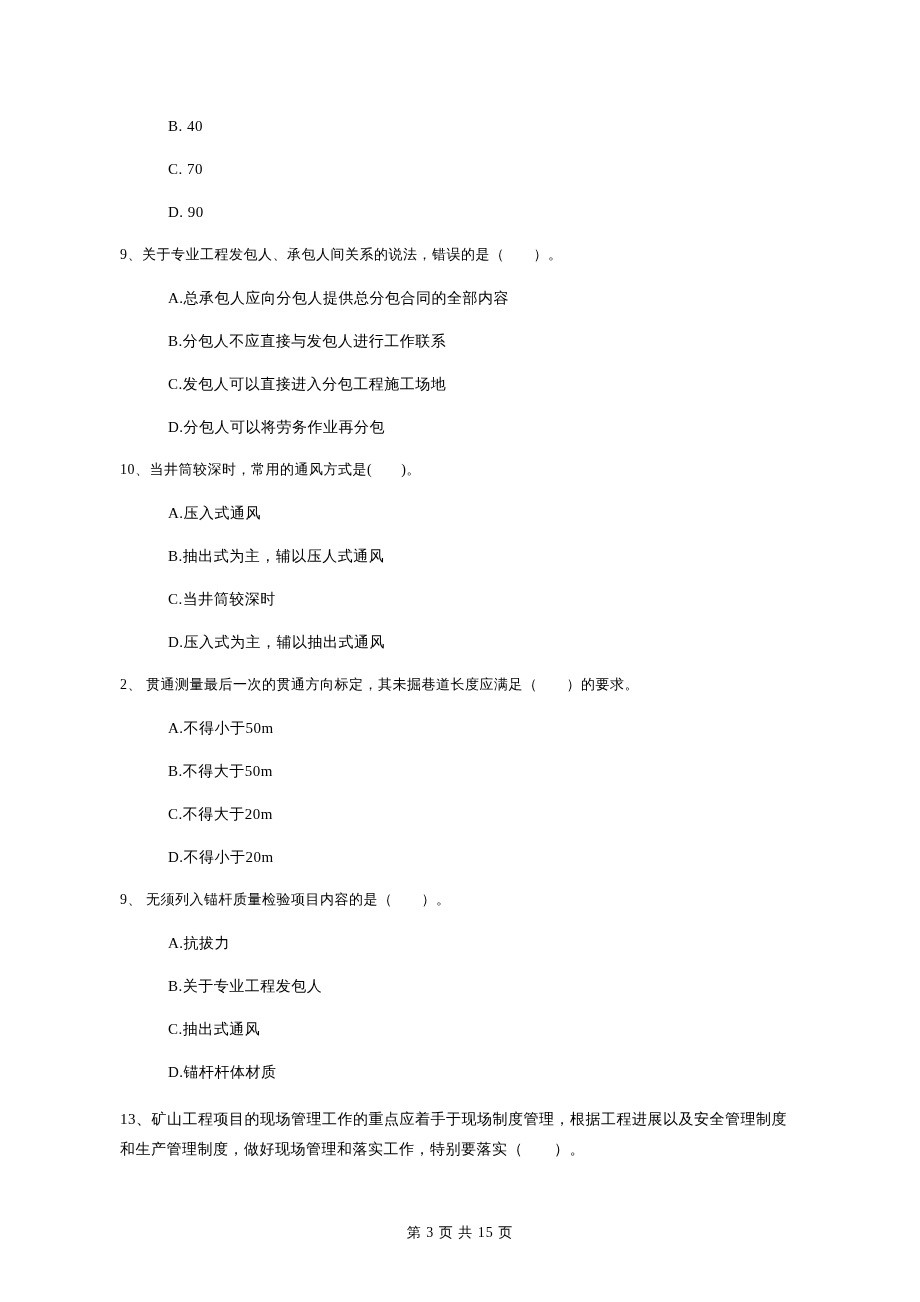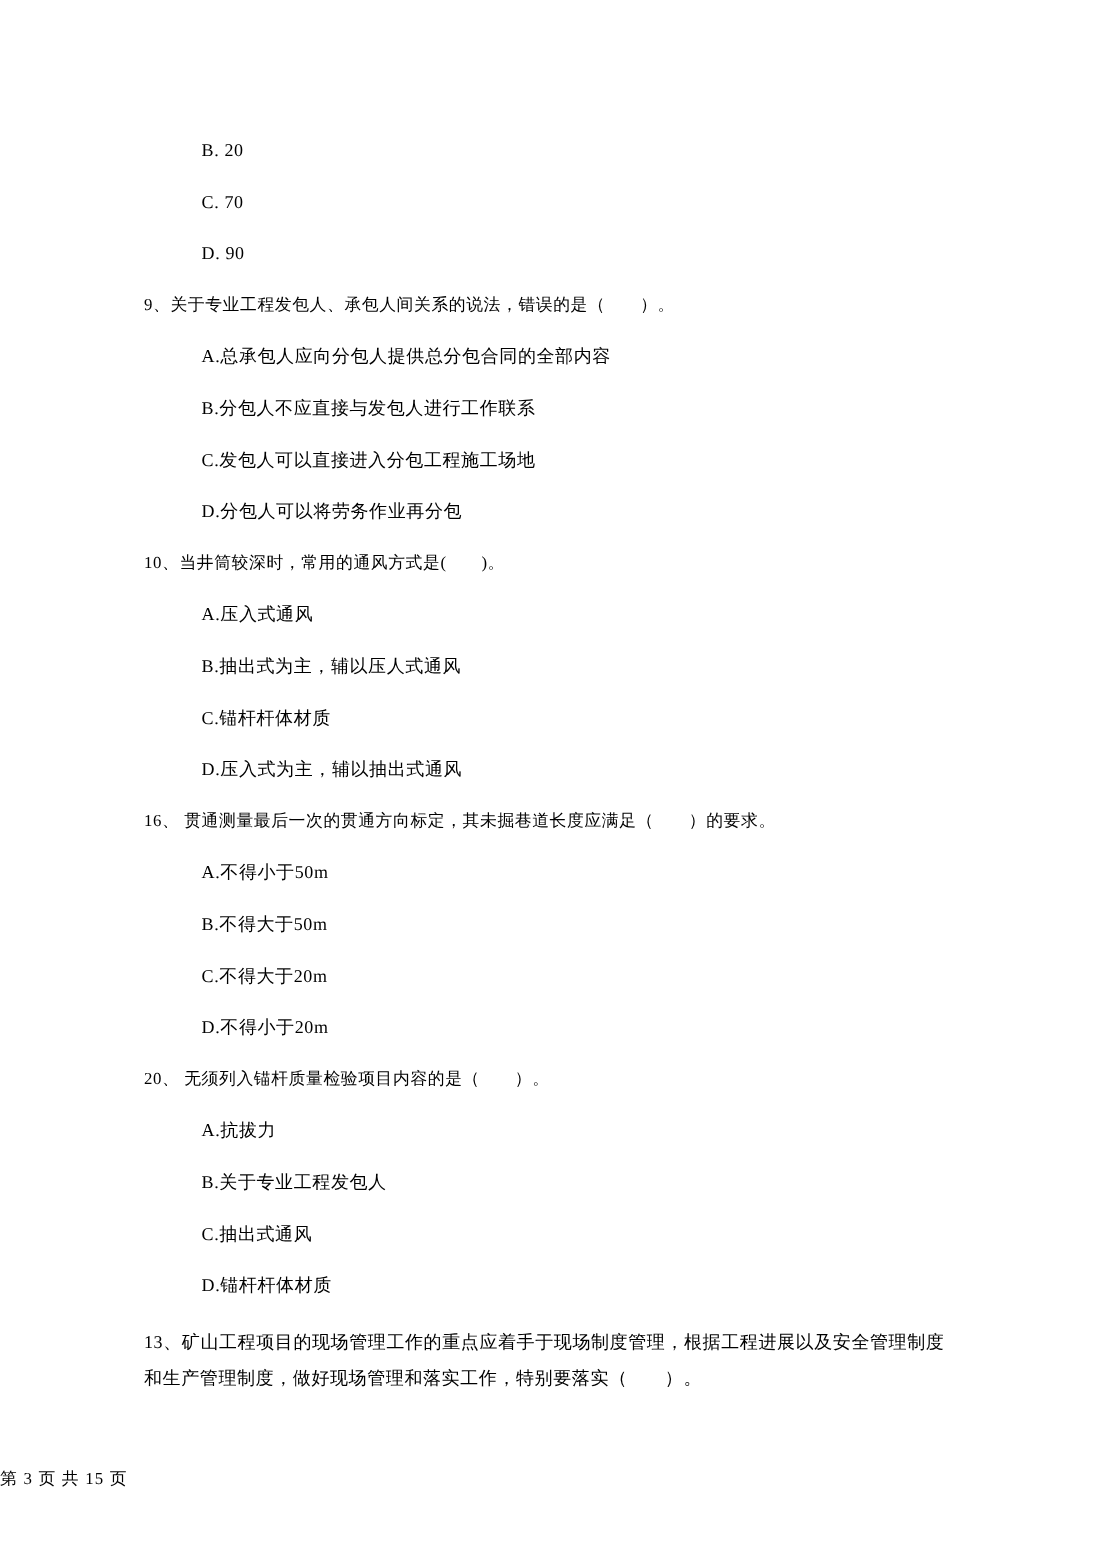--- a/index.html
+++ b/index.html
@@ -29,51 +29,51 @@
       font-size: 15px;
       line-height: 2.0;
       margin-bottom: 3px;
       letter-spacing: 0.5px;
     }
     .footer {
       position: absolute;
       bottom: 60px;
       width: 100%;
       left: 0;
-      text-align: left;
+      text-align: center;
       font-size: 14px;
       letter-spacing: 1px;
     }
   </style>
 </head>
 <body>
 
-<div class="option-line">B. 20</div>
+<div class="option-line">B. 40</div>
 <div class="option-line">C. 70</div>
 <div class="option-line">D. 90</div>
 
 <div class="question-line">9、关于专业工程发包人、承包人间关系的说法，错误的是（　　）。</div>
 <div class="option-line">A.总承包人应向分包人提供总分包合同的全部内容</div>
 <div class="option-line">B.分包人不应直接与发包人进行工作联系</div>
 <div class="option-line">C.发包人可以直接进入分包工程施工场地</div>
 <div class="option-line">D.分包人可以将劳务作业再分包</div>
 
 <div class="question-line">10、当井筒较深时，常用的通风方式是(　　)。</div>
 <div class="option-line">A.压入式通风</div>
 <div class="option-line">B.抽出式为主，辅以压人式通风</div>
-<div class="option-line">C.锚杆杆体材质</div>
+<div class="option-line">C.当井筒较深时</div>
 <div class="option-line">D.压入式为主，辅以抽出式通风</div>
 
-<div class="question-line">16、 贯通测量最后一次的贯通方向标定，其未掘巷道长度应满足（　　）的要求。</div>
+<div class="question-line">2、 贯通测量最后一次的贯通方向标定，其未掘巷道长度应满足（　　）的要求。</div>
 <div class="option-line">A.不得小于50m</div>
 <div class="option-line">B.不得大于50m</div>
 <div class="option-line">C.不得大于20m</div>
 <div class="option-line">D.不得小于20m</div>
 
-<div class="question-line">20、 无须列入锚杆质量检验项目内容的是（　　）。</div>
+<div class="question-line">9、 无须列入锚杆质量检验项目内容的是（　　）。</div>
 <div class="option-line">A.抗拔力</div>
 <div class="option-line">B.关于专业工程发包人</div>
 <div class="option-line">C.抽出式通风</div>
 <div class="option-line">D.锚杆杆体材质</div>
 
 <div class="question-line-multi">13、矿山工程项目的现场管理工作的重点应着手于现场制度管理，根据工程进展以及安全管理制度和生产管理制度，做好现场管理和落实工作，特别要落实（　　）。</div>
 
 <div class="footer">第 3 页 共 15 页</div>
 
 </body></html>

